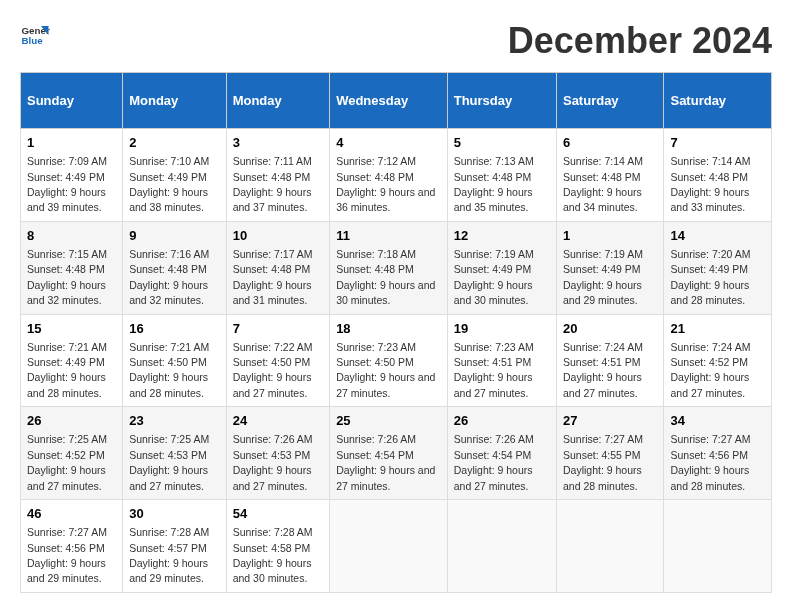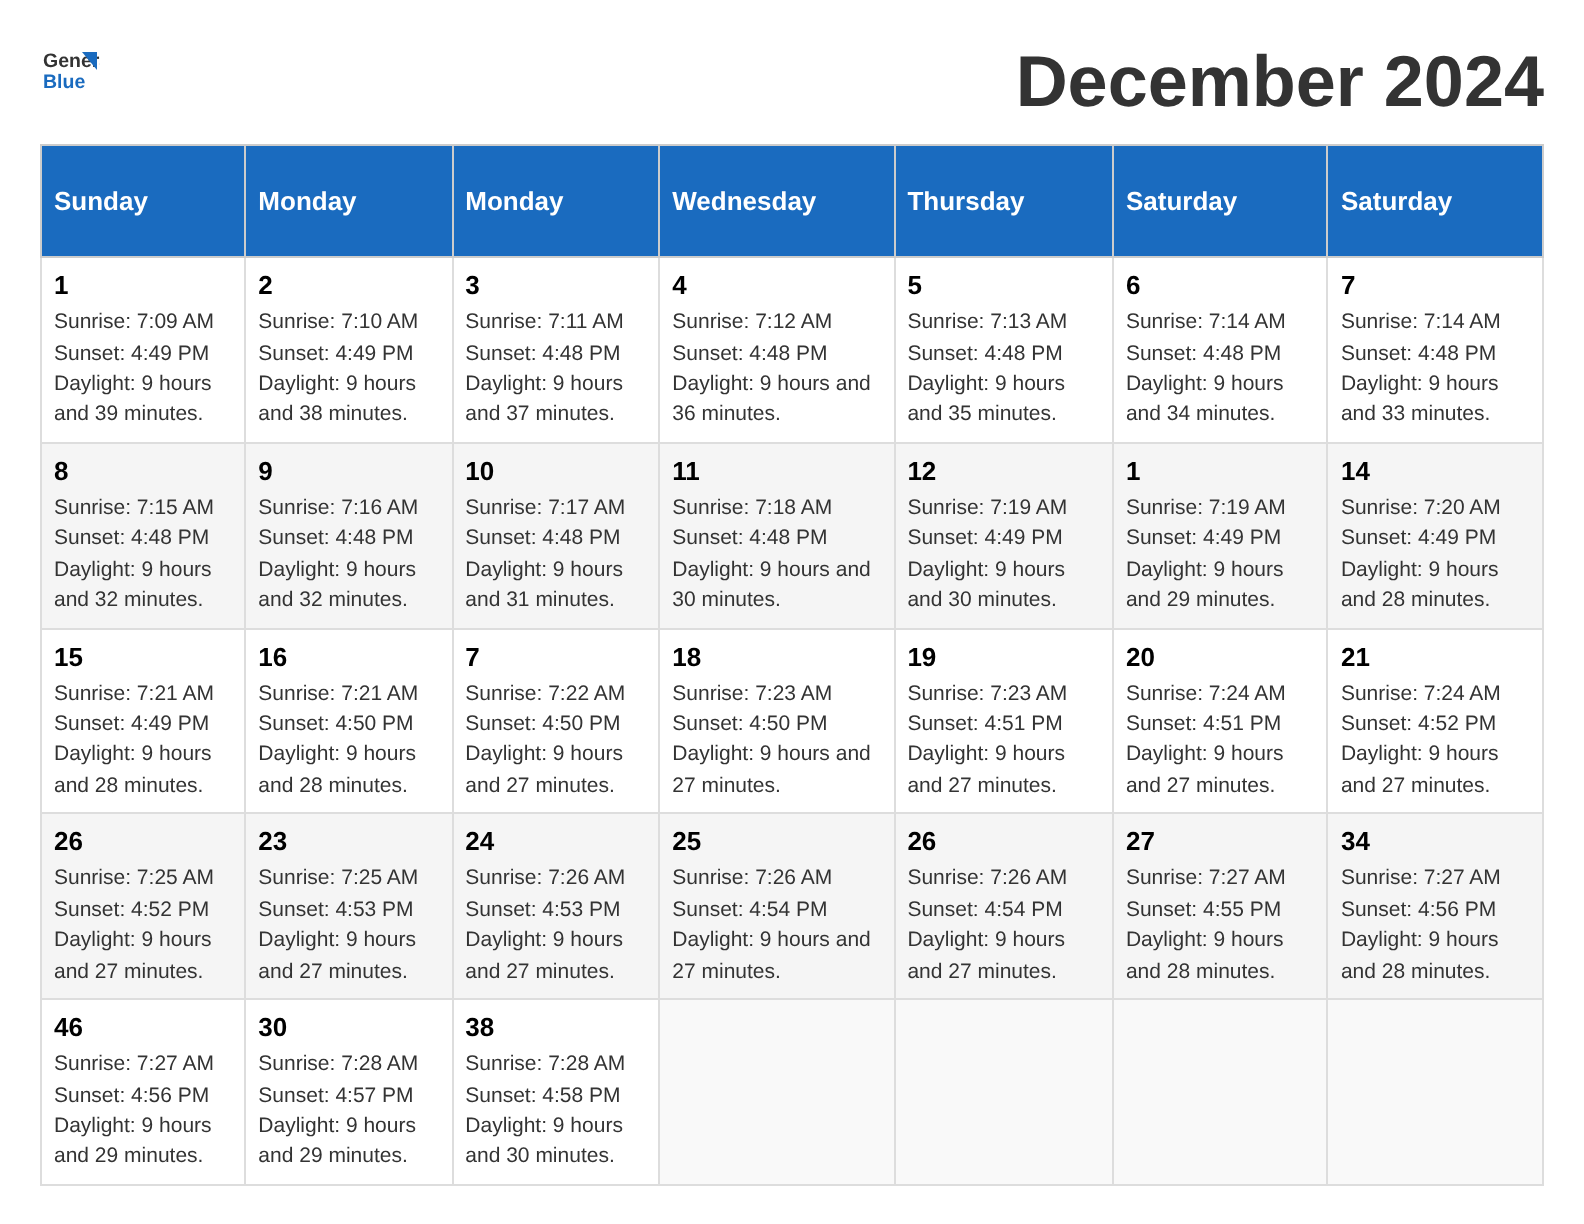--- a/index.html
+++ b/index.html
@@ -174,21 +174,21 @@
         <td><span class="day-num">27</span>
 <span class="day-detail">Sunrise: 7:27 AM<br>Sunset: 4:55 PM<br>Daylight: 9 hours and 28 minutes.</span></td>
         <td><span class="day-num">34</span>
 <span class="day-detail">Sunrise: 7:27 AM<br>Sunset: 4:56 PM<br>Daylight: 9 hours and 28 minutes.</span></td>
       </tr>
       <tr>
         <td><span class="day-num">46</span>
 <span class="day-detail">Sunrise: 7:27 AM<br>Sunset: 4:56 PM<br>Daylight: 9 hours and 29 minutes.</span></td>
         <td><span class="day-num">30</span>
 <span class="day-detail">Sunrise: 7:28 AM<br>Sunset: 4:57 PM<br>Daylight: 9 hours and 29 minutes.</span></td>
-        <td><span class="day-num">38</span>
+        <td><span class="day-num">54</span>
 <span class="day-detail">Sunrise: 7:28 AM<br>Sunset: 4:58 PM<br>Daylight: 9 hours and 30 minutes.</span></td>
         <td class="empty-cell"></td>
         <td class="empty-cell"></td>
         <td class="empty-cell"></td>
         <td class="empty-cell"></td>
       </tr>
     </tbody>
 </table>
 
 </body></html>

